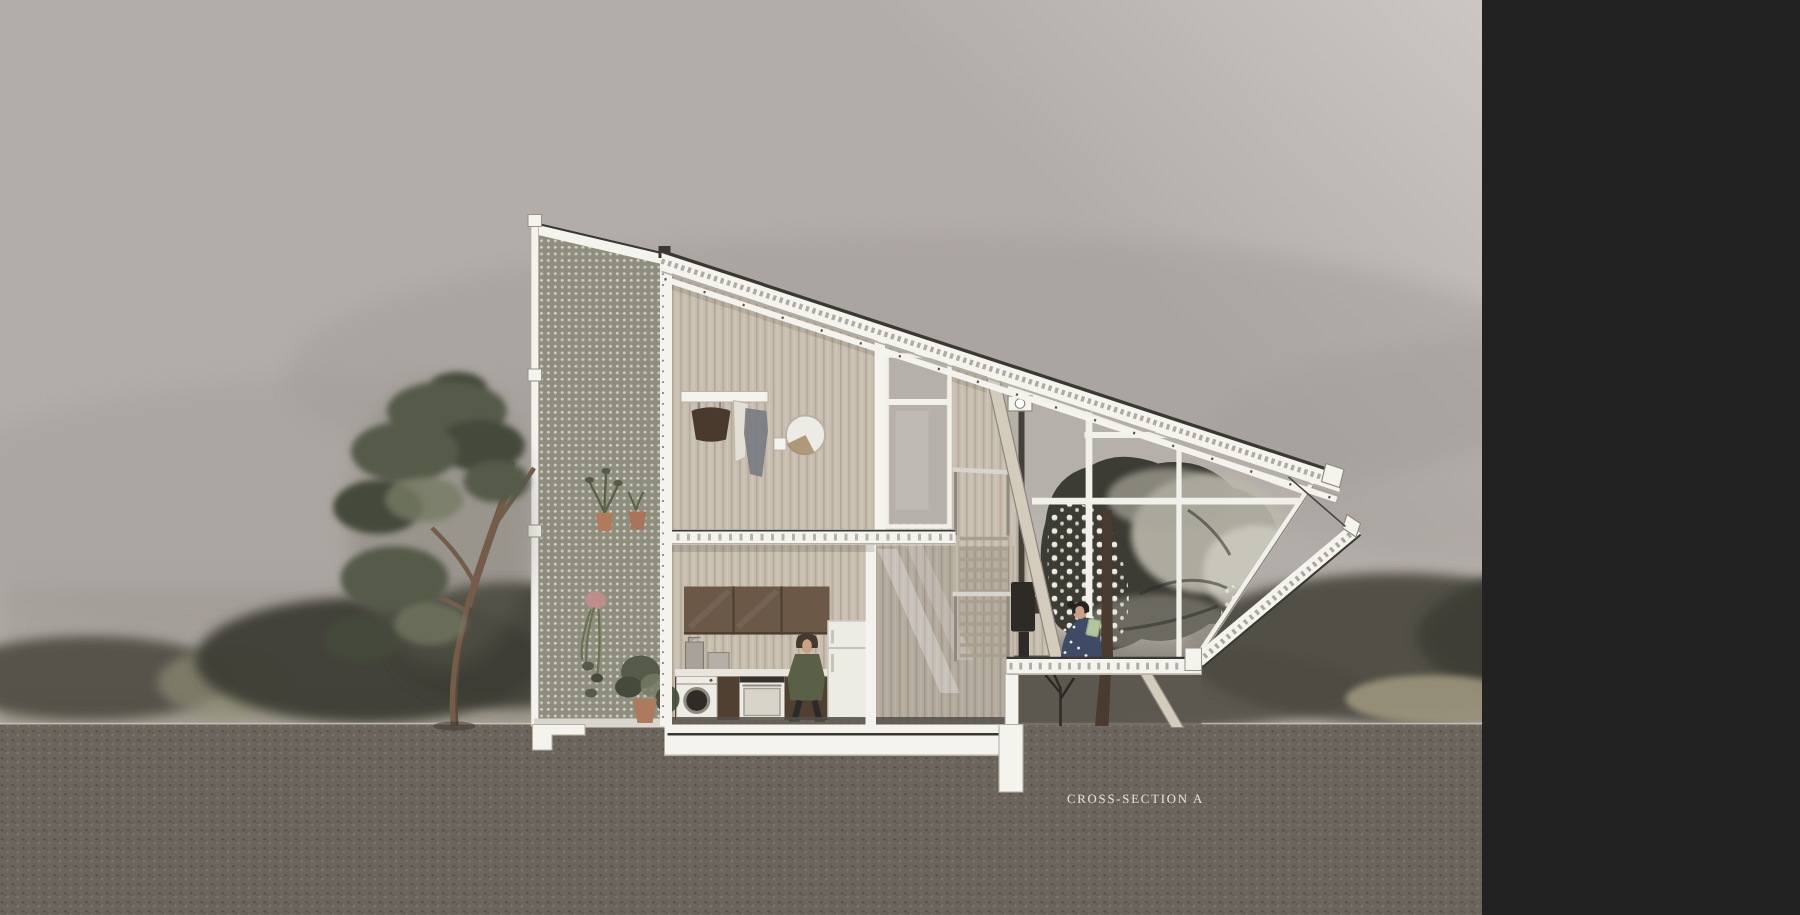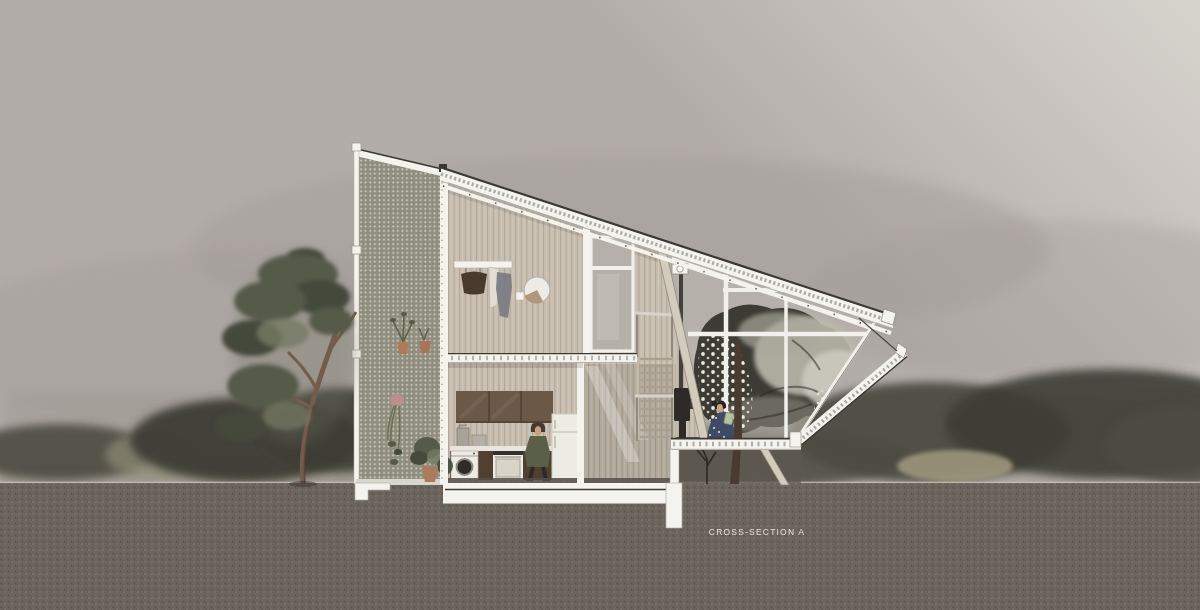--- a/index.html
+++ b/index.html
@@ -1,17 +1,17 @@
 <!DOCTYPE html>
 <html style="--sky_left: #b3ada9; --sky_right: #d7d3cd; --sky_mid: #a39d99; --horizon_haze: #908b83; --bush_dark: #3e3d34; --bush_mid: #4d4c42; --grass: #8e8c74; --hay: #a29a80; --ground: #6b655d; --frame_white: #f4f3ee; --frame_dark: #3b3833; --screen_fill: #8f8e7e; --screen_dot: #e9e8e0; --wall: #c8beb0; --glass: #c1bcb5; --mullion: #f2f0eb; --cut_beige: #d3ccbd; --cabinet: #6b5847; --cabinet_deep: #4f4032; --counter: #e9e5dd; --appliance: #ecebe4; --steel: #8f8a80; --coat_green: #596047; --skin: #c9a185; --hair_dark: #463931; --denim: #3e4a66; --book_green: #b3c4a0; --tree_dark: #454a3b; --tree_mid: #555a49; --tree_light: #767b64; --trunk: #745c4b; --trunk_dark: #504035; --canopy_dark: #3c3b34; --canopy_light: #bab7aa; --canopy_dot: #eceade; --floor_dark: #55504a; --under_shadow: #5d5850; --label_color: #e5e3dc;"><head>
 <meta charset="utf-8">
 <style>
   html,body{margin:0;padding:0;background:#222;}
-  .stage{position:relative;width:1200px;height:610px;overflow:hidden;
-         font-family:Liberation Sans, sans-serif;}
+  .stage{position:relative;width:988px;height:610px;overflow:hidden;
+         font-family:Liberation Serif, serif;}
   svg{position:absolute;left:0;top:0;display:block;}
 
   
   .f-skyA{stop-color:var(--sky_left,#b3ada9);}
   .f-skyB{stop-color:var(--sky_right,#d7d3cd);}
   .f-skyC{fill:var(--sky_mid,#a39d99);}
   .f-haze{fill:var(--horizon_haze,#908b83);}
   .f-bushD{fill:var(--bush_dark,#3e3d34);}
   .f-bushM{fill:var(--bush_mid,#4d4c42);}
   .f-grass{fill:var(--grass,#8e8c74);}

